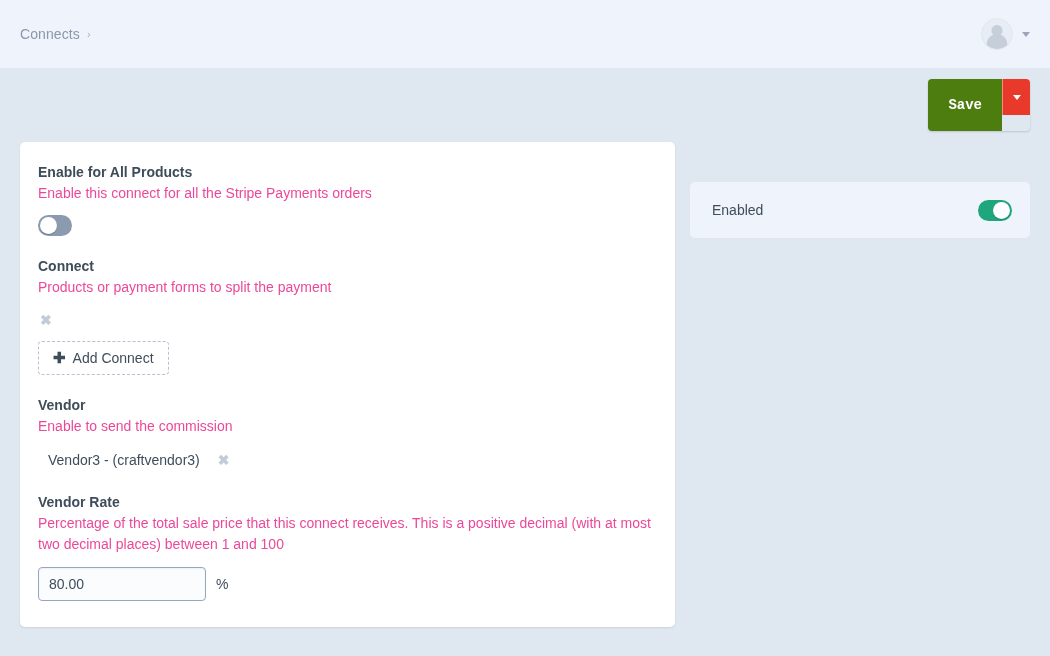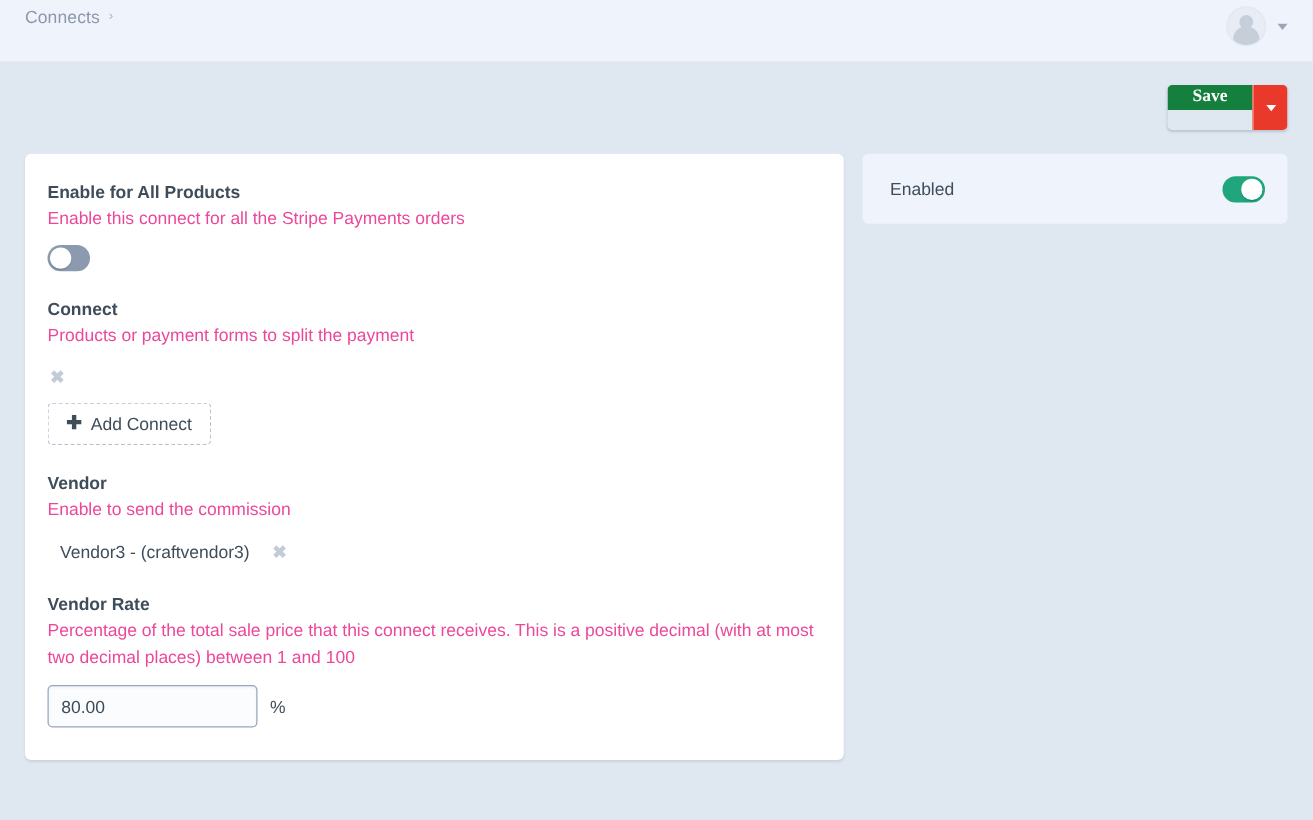--- a/index.html
+++ b/index.html
@@ -12,25 +12,25 @@
 
   body {
     font-family: "Liberation Sans", sans-serif;
     background: #dfe7f1;
     color: #3f4d5a;
     -webkit-font-smoothing: antialiased;
   }
 
   
   .topbar {
-    height: 49px;
+    height: 68px;
     background: #eff3fb;
     display: flex;
-    align-items: flex-start;
-    padding: 5px 20px;
+    align-items: center;
+    padding: 16px 20px;
     position: relative;
   }
 
   .breadcrumb {
     display: flex;
     align-items: center;
     gap: 7px;
     font-size: 14px;
     color: #8c97ab;
   }
@@ -99,28 +99,28 @@
 
   .header-actions {
     margin-left: auto;
     display: flex;
     align-items: stretch;
     border-radius: 4px;
     overflow: hidden;
     box-shadow: 0 1px 2px rgba(31,41,55,.18);
   }
   .btn-save {
-    background: #15803d;
+    background: #4d7c0f;
     color: #fff;
     border: none;
-    font-family: Liberation Serif, serif;
+    font-family: Liberation Mono, monospace;
     font-size: 14px;
     font-weight: bold;
     padding: 0 20px;
-    height: 20px;
+    height: 52px;
     cursor: pointer;
   }
   .btn-save-menu {
     background: #e8392b;
     border: none;
     border-left: 1px solid #f58a81;
     width: 28px;
     height: 36px;
     display: flex;
     align-items: center;
@@ -143,21 +143,21 @@
   }
 
   .main-card {
     width: 655px;
     background: #fff;
     border-radius: 5px;
     padding: 22px 20px 26px 18px;
     box-shadow: 0 1px 2px rgba(31,41,55,.10);
   }
 
-  .side-col { flex: 1; }
+  .side-col { flex: 1; margin-top: 40px; }
 
   .side-panel {
     background: #eff3fb;
     border-radius: 5px;
     height: 56px;
     padding: 0 18px 0 22px;
     display: flex;
     align-items: center;
   }
   .side-panel-label {

